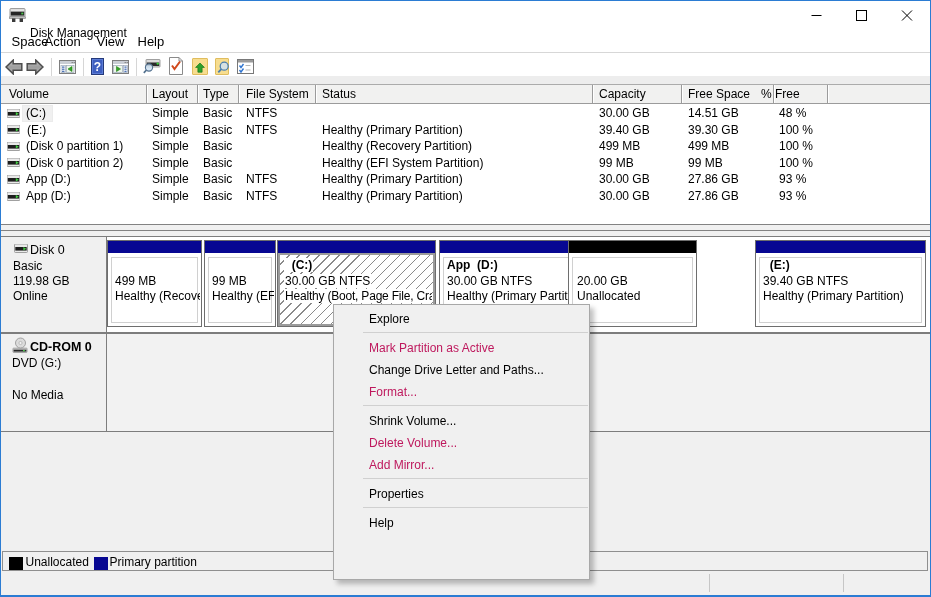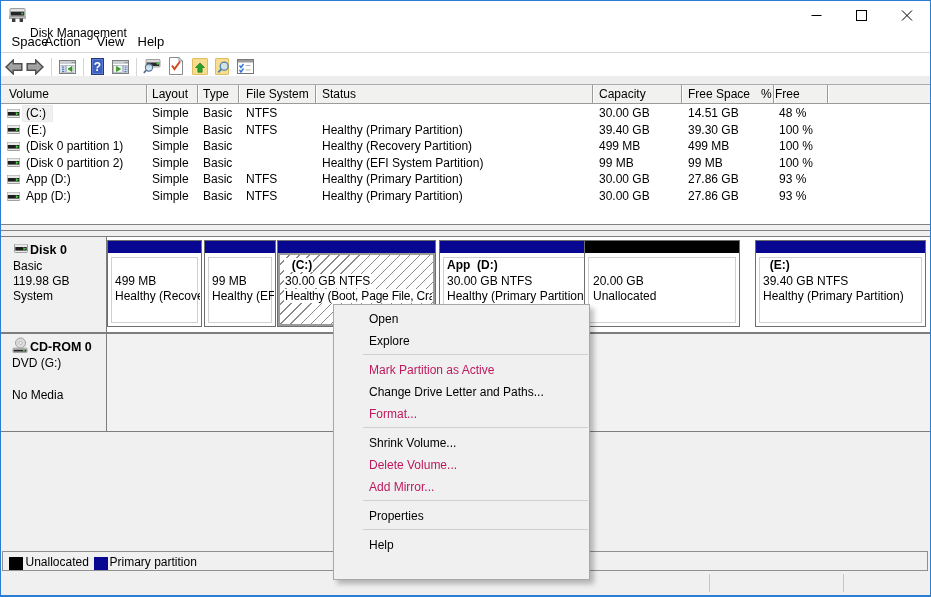--- a/index.html
+++ b/index.html
@@ -264,24 +264,24 @@
 <div id="panebg"></div>
 <div id="spl1"></div>
 <div id="spl2"></div>
 
 <div class="drow" style="top:236px;height:97px">
  <div class="dlabel"></div>
 </div>
 <svg class="a" style="left:14px;top:244px" width="14" height="9" viewBox="0 0 13 9">
     <use href="#drv"></use>
   </svg>
-<div class="a" style="left:30px;top:243px;font-weight:bold;font-size:12.5px">Disk 0</div>
+<div class="a" style="left:30px;top:243px;font-weight:normal;font-size:12.5px">Disk 0</div>
 <div class="a" style="left:13px;top:259px">Basic</div>
 <div class="a" style="left:13px;top:274px">119.98 GB</div>
-<div class="a" style="left:13px;top:289px">System</div>
+<div class="a" style="left:13px;top:289px">Online</div>
 <div id="blocks">
 <div class="blk" style="left:107px;width:95px">
  <div class="bar"></div>
       <div class="binner"></div>
  <div class="btxt" style="top:32.5px">499 MB<br>Healthy (Recovery Partition)</div>
 </div>
 <div class="blk" style="left:204px;width:72px">
  <div class="bar"></div>
       <div class="binner"></div>
  <div class="btxt" style="top:32.5px">99 MB<br>Healthy (EFI System Partition)</div>
@@ -291,21 +291,21 @@
  <div style="position:absolute;left:0;right:0;top:12px;bottom:0;border:2px solid #9b9b9b;
   background:repeating-linear-gradient(135deg,#fff 0,#fff 6.15px,#8a8a8a 6.15px,#8a8a8a 7.1px)">
   <div class="btxt" style="left:4px;top:3px"><span class="wbg">&nbsp;&nbsp;<b>(C:)</b></span><br><span class="wbg">30.00 GB NTFS</span><br><span class="wbg" style="letter-spacing:-0.2px">Healthy (Boot, Page File, Crash Dump, Primary Partition)</span></div>
  </div>
 </div>
 <div class="blk" style="left:439px;width:158px">
  <div class="bar"></div>
       <div class="binner"></div>
  <div class="btxt"><b>App&nbsp; (D:)</b><br>30.00 GB NTFS<br>Healthy (Primary Partition)</div>
 </div>
-<div class="blk" style="left:584px;width:156px">
+<div class="blk" style="left:568px;width:129px">
  <div class="bar" style="background:#000"></div>
       <div class="binner"></div>
  <div class="btxt" style="top:32.5px;left:8px">20.00 GB<br>Unallocated</div>
 </div>
 <div class="blk" style="left:755px;width:171px">
  <div class="bar"></div>
       <div class="binner"></div>
  <div class="btxt"><b>&nbsp;&nbsp;(E:)</b><br>39.40 GB NTFS<br>Healthy (Primary Partition)</div>
 </div>
 </div>
@@ -327,21 +327,20 @@
 <div id="legend">
  <span class="sq" style="left:6px;background:#000"></span>
  <span class="a" style="left:22.5px;top:3px">Unallocated</span>
  <span class="sq" style="left:91px;background:#070792"></span>
  <span class="a" style="left:106.5px;top:3px">Primary partition</span>
 </div>
 <div class="sdiv" style="left:709px"></div>
 <div class="sdiv" style="left:843px"></div>
 
 <div id="menu">
- <div class="mi">Open</div>
  <div class="mi">Explore</div>
  <div class="msep"></div>
  <div class="mi d">Mark Partition as Active</div>
  <div class="mi">Change Drive Letter and Paths...</div>
  <div class="mi d">Format...</div>
  <div class="msep"></div>
  <div class="mi">Shrink Volume...</div>
  <div class="mi d">Delete Volume...</div>
  <div class="mi d">Add Mirror...</div>
  <div class="msep"></div>

